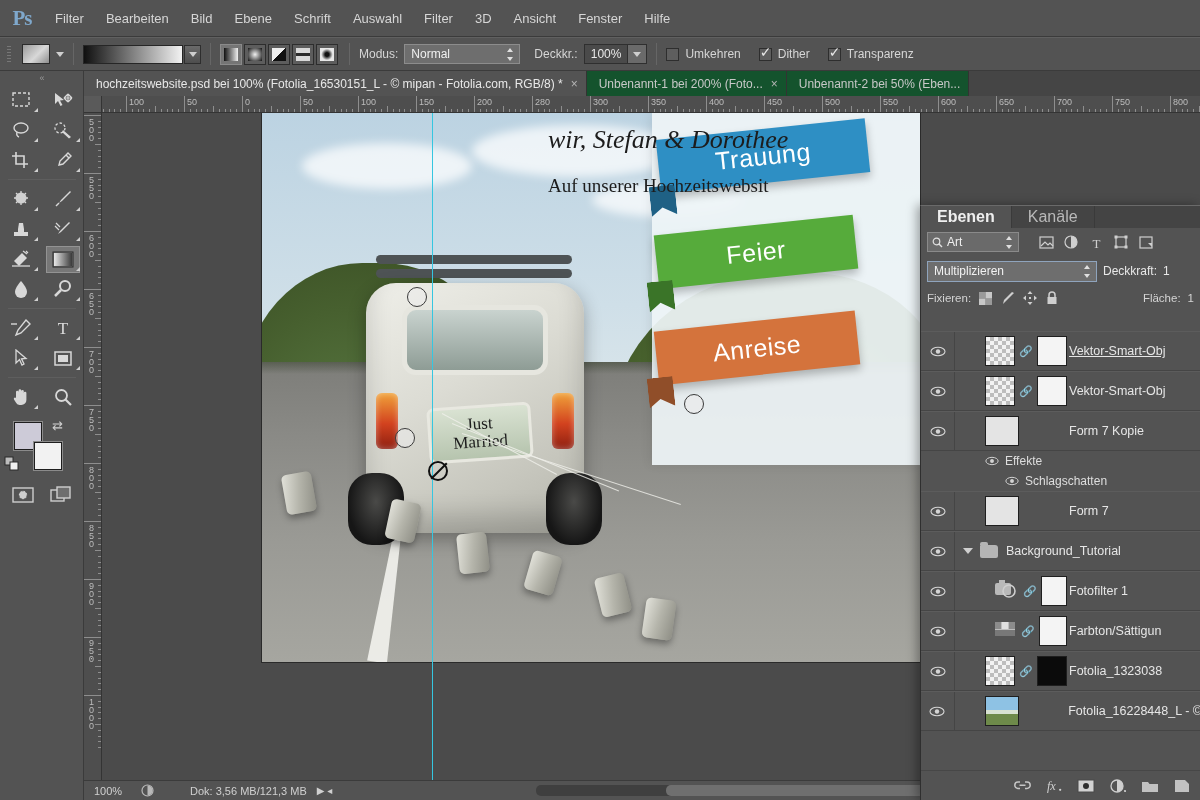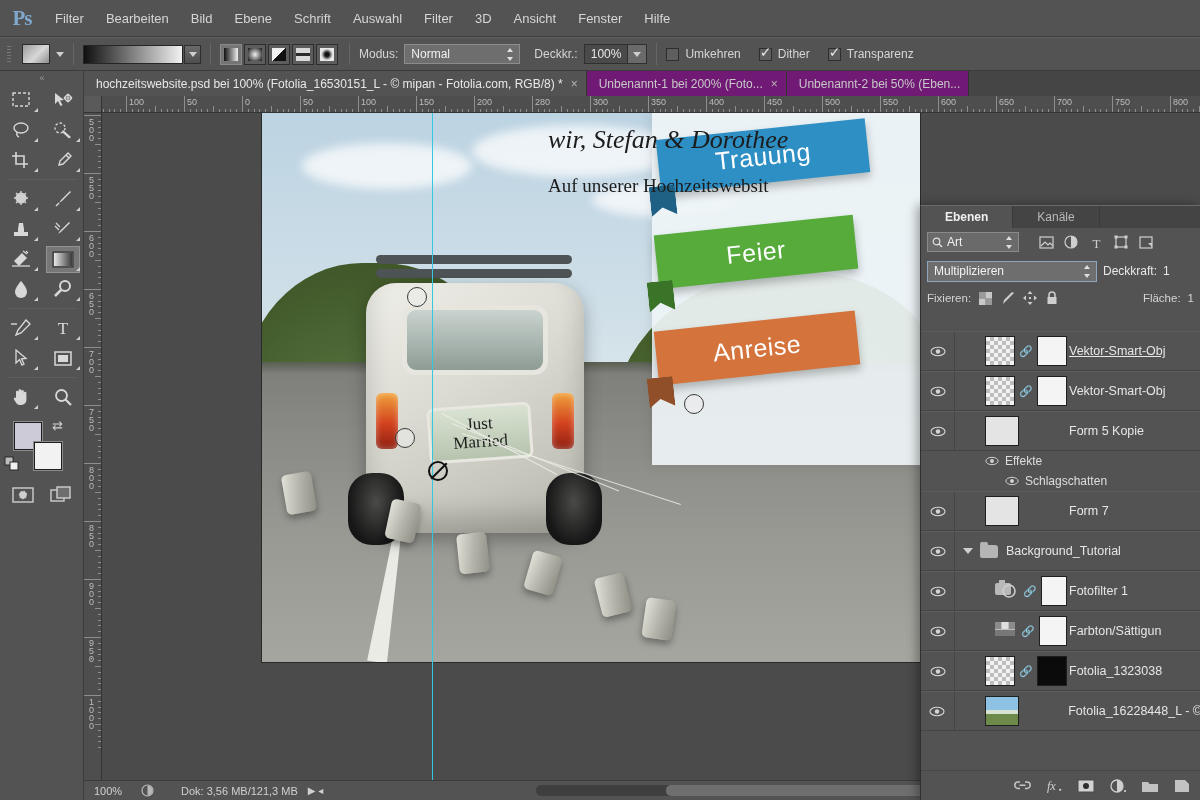--- a/index.html
+++ b/index.html
@@ -142,21 +142,21 @@
   .qm-btn { width: 24px; height: 22px; display:flex; align-items:center; justify-content:center; }
 
   
   #tabbar {
     position: absolute; left: 84px; top: 71px; width: 1116px; height: 25px;
     background: #454545; display: flex; align-items: flex-end;
   }
   .doctab {
     height: 25px; display: flex; align-items: center; padding: 0 8px 0 12px;
     font-size: 12px; color: #c8c8c8; border-right: 1px solid #333;
-    background: #701a75; white-space: nowrap; overflow: hidden;
+    background: #14532d; white-space: nowrap; overflow: hidden;
   }
   .doctab.active { background: #535353; color: #e8e8e8; }
   .tab-x { margin-left: 8px; font-size: 12px; color: #b5b5b5; }
 
   
   #ruler-h {
     position: absolute; left: 84px; top: 96px; width: 1116px; height: 17px;
     background: #4e4e4e; overflow: hidden; border-bottom: 1px solid #343434;
   }
   #ruler-corner {
@@ -299,37 +299,37 @@
   
   #statusbar {
     position: absolute; left: 84px; top: 780px; width: 1116px; height: 20px;
     background: #535353; display: flex; align-items: center;
     border-top: 1px solid #3b3b3b; font-size: 11px; color: #d0d0d0;
   }
   #zoom-field {
     width: 52px; padding-left: 10px;
   }
   #st-icon { width: 22px; display:flex; justify-content:center; }
-  #doc-info { margin-left: 11px; padding-left: 12px; }
+  #doc-info { margin-left: 20px; padding-left: 12px; }
   #st-arrow { margin-left: 10px; font-size: 10px; color: #d0d0d0; }
   #hscroll {
     position: absolute; left: 452px; top: 4px; width: 490px; height: 11px;
     background: #3f3f3f; border-radius: 5px;
   }
   #hscroll i { position: absolute; left: 130px; top: 0; width: 290px; height: 11px; background: #6f6f6f; border-radius: 5px; }
 
   
   #layers {
     position: absolute; left: 920px; top: 205px; width: 280px; height: 595px;
     background: #535353; border-left: 1px solid #2f2f2f; border-top: 1px solid #6a6a6a;
     box-shadow: -3px 0 10px rgba(0,0,0,.35); z-index: 20;
   }
   #panel-tabs { height: 22px; display: flex; background: #444; }
   .ptab {
-    padding: 0 24px; height: 22px; line-height: 22px; font-size: 12px;
+    padding: 0 16px; height: 22px; line-height: 22px; font-size: 16px;
     color: #b9b9b9; border-right: 1px solid #3a3a3a;
   }
   .ptab.active { background: #535353; color: #efefef; font-weight: bold; }
   #filter-row { height: 28px; display: flex; align-items: center; padding: 0 6px; gap: 6px; }
   #kind-select {
     width: 92px; height: 20px; background: #6a6a6a; border: 1px solid #8a8a8a;
     display: flex; align-items: center; padding: 0 4px; position: relative;
     font-size: 12px; color: #f0f0f0;
   }
   .filt-ic { width: 22px; height: 20px; display: flex; align-items: center; justify-content: center; }
@@ -1279,21 +1279,21 @@
       <div class="lrow">
         <div class="eye-cell">
           <svg width="16" height="11" viewBox="0 0 16 11">
               <ellipse cx="8" cy="5.5" rx="7" ry="4.2" fill="none" stroke="#d4d4d4" stroke-width="1.1"></ellipse>
               <circle cx="8" cy="5.5" r="2.2" fill="#d4d4d4"></circle>
             </svg>
         </div>
         <div class="thumb-cell">
           <div class="lthumb shape"></div>
         </div>
-        <div class="lname">Form 5 Kopie</div>
+        <div class="lname">Form 7 Kopie</div>
       </div>
 
       <div class="lrow sub" style="padding-left:64px">
         <svg width="14" height="10" viewBox="0 0 16 11" style="margin-right:6px">
             <ellipse cx="8" cy="5.5" rx="7" ry="4.2" fill="none" stroke="#d4d4d4" stroke-width="1.1"></ellipse>
             <circle cx="8" cy="5.5" r="2.2" fill="#d4d4d4"></circle>
           </svg>
         <span class="sub-row">Effekte</span>
       </div>
       <div class="lrow sub" style="padding-left:84px">

